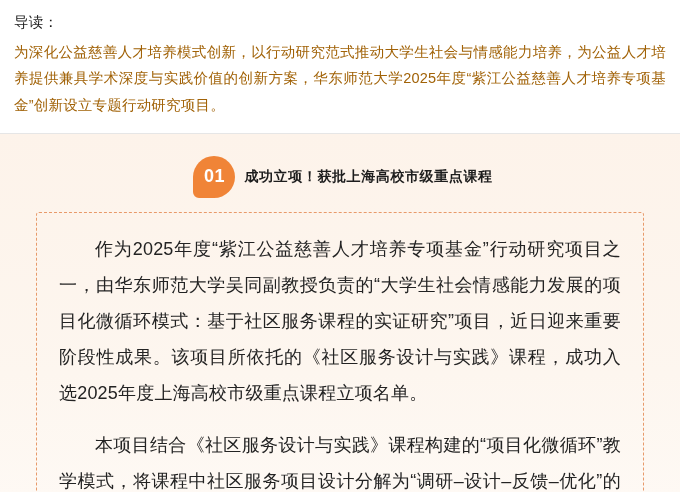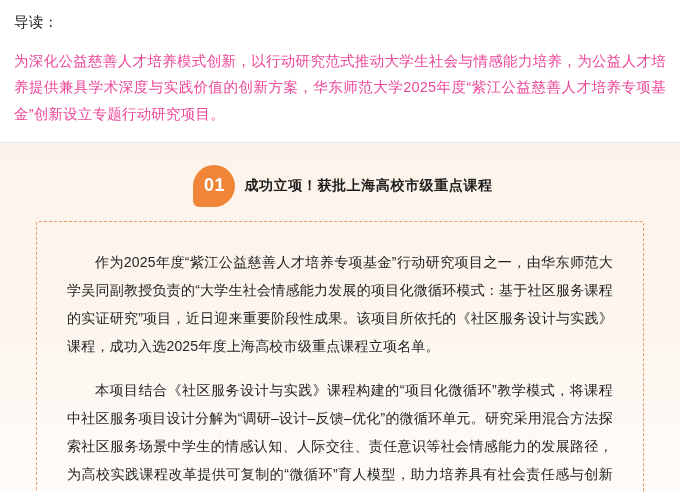--- a/index.html
+++ b/index.html
@@ -27,24 +27,24 @@
   }
   .intro-label {
     font-size: 14.5px;
     line-height: 1.7;
     color: #1c1c1c;
     letter-spacing: 0.3px;
   }
   .intro-body {
     font-size: 14.5px;
     line-height: 1.85;
-    color: #ec4899;
+    color: #a16207;
     letter-spacing: 0.2px;
     text-align: justify;
-    margin-top: 13px;
+    margin-top: 4px;
   }
 
   
   .divider {
     margin: 14px 0 0 0;
     height: 1px;
     background: #e6e6e6;
     width: 100%;
   }
 
@@ -99,27 +99,27 @@
   }
 
   .dashed-box {
     margin: 0 36px;
     border: 1px dashed #e89a6a;
     border-radius: 3px;
     padding: 18px 22px 22px 22px;
     background: transparent;
   }
   .para {
-    font-size: 14px;
+    font-size: 18px;
     line-height: 2.0;
     color: #232323;
     text-align: justify;
     text-indent: 2em;
     letter-spacing: 0.2px;
-    margin: 8px;
+    margin: 0;
   }
   .para + .para {
     margin-top: 16px;
   }
 </style>
 </head>
 <body>
 
 <div class="page">
 

